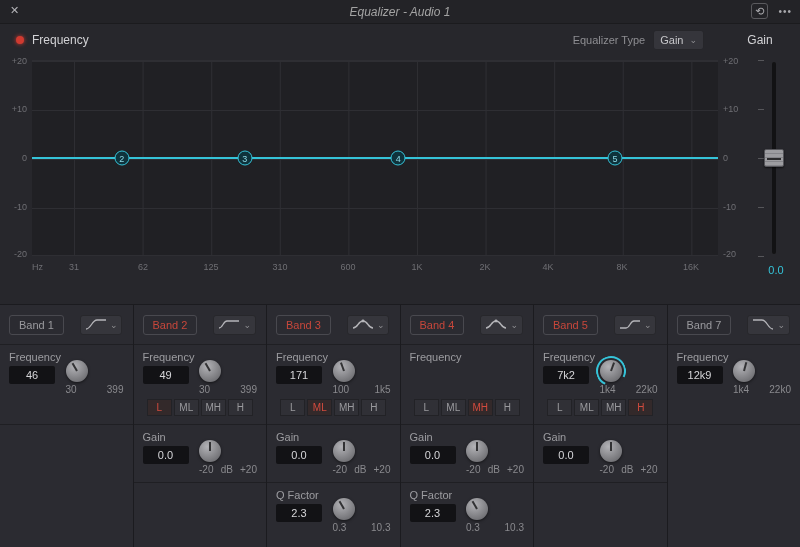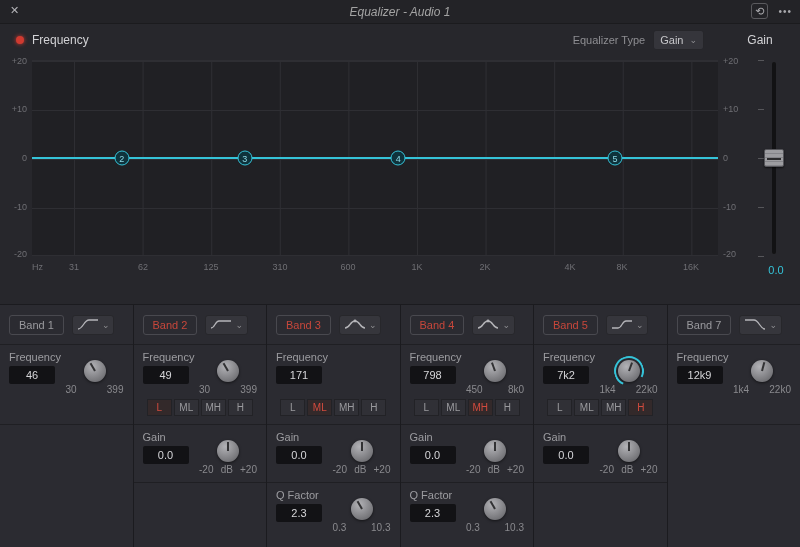--- a/index.html
+++ b/index.html
@@ -51,32 +51,32 @@
   .xlabels{position:relative;height:22px;margin-left:32px;width:686px;font-size:9px;color:#6f6f74;}
   .xlabels span{position:absolute;top:6px;transform:translateX(-50%);text-align:right;}
   .xlabels span:first-child{transform:none;}
 
   
   .bands{display:flex;margin-top:26px;border-top:1px solid #1b1b1f;height:247px;}
   .band{flex:1;background:#2b2b31;border-right:1px solid #1b1b1f;display:flex;flex-direction:column;}
   .band:last-child{border-right:none;}
   .row{padding:6px 9px;border-bottom:1px solid #1f1f23;}
   .row.blank{border-bottom:none;flex:1;}
-  .row.head{height:40px;display:flex;align-items:center;gap:8px;padding:0 9px;}
+  .row.head{height:40px;display:flex;align-items:center;gap:16px;padding:0 9px;}
   .pill{background:transparent;border:1px solid #49494f;border-radius:3px;color:#9a9a9e;font-size:11px;height:20px;padding:0 9px;white-space:nowrap;}
   .pill.active{color:#c7473b;}
   .shape{background:#36363c;border:1px solid #27272b;border-radius:3px;height:20px;padding:0 4px;display:flex;align-items:center;gap:3px;}
   .shape svg{display:block;}
   .row.freq{height:80px;display:flex;flex-direction:column;}
   .row.gain{height:58px;}
   .row.q{flex:1;}
   .sec-label{font-size:11px;color:#9c9ca0;margin-bottom:3px;}
   .sec-body{display:flex;justify-content:space-between;align-items:flex-start;}
   .valbox{width:46px;height:18px;background:#121215;border-radius:2px;color:#d6d6d9;font-size:11px;line-height:18px;text-align:center;}
-  .knobwrap{width:58px;display:flex;flex-direction:column;align-items:center;margin-top:-6px;}
+  .knobwrap{width:58px;display:flex;flex-direction:column;margin-top:-6px;}
   .knob{width:22px;height:22px;border-radius:50%;position:relative;
     background:radial-gradient(circle at 38% 30%,#b2b2b6,#77777b 70%,#5c5c60);
     box-shadow:0 1px 3px rgba(0,0,0,.55);}
   .knob::after{content:"";position:absolute;left:calc(50% - 1px);top:50%;width:2px;height:9px;background:#323234;
     transform-origin:1px 0;transform:rotate(var(--a,150deg));}
   .knob.arc::before{content:"";position:absolute;inset:-4px;border-radius:50%;border:2px solid transparent;
     border-top-color:#35c3d8;border-left-color:#35c3d8;border-right-color:#35c3d8;transform:rotate(-20deg);}
   .range{display:flex;justify-content:space-between;width:100%;font-size:10px;color:#8a8a8e;margin-top:2px;}
   .lmh{margin-top:auto;display:flex;gap:2px;justify-content:center;padding-bottom:2px;}
   .lmh button{width:25px;height:17px;background:#303036;border:1px solid #222226;color:#9a9a9e;font-size:10px;padding:0;}
@@ -140,21 +140,21 @@
   </div>
   <div class="xlabels">
     <span style="left:0">Hz</span>
     <span style="left:42px">31</span>
     <span style="left:111px">62</span>
     <span style="left:179px">125</span>
     <span style="left:248px">310</span>
     <span style="left:316px">600</span>
     <span style="left:385px">1K</span>
     <span style="left:453px">2K</span>
-    <span style="left:538px">4K</span>
+    <span style="left:516px">4K</span>
     <span style="left:590px">8K</span>
     <span style="left:659px">16K</span>
   </div>
 
   <div class="bands">
 
     <div class="band">
       <div class="row head">
         <button class="pill">Band 1</button>
         <button class="shape">
@@ -234,20 +234,27 @@
             <path d="M1,10 C6,10 6,3 11,3 C16,3 16,10 21,10" stroke="#b5b5b9" stroke-width="1.3" fill="none"></path>
             <circle cx="11" cy="3" r="1.4" fill="#b5b5b9"></circle>
             </svg>
           <span class="chev">⌄</span>
         </button>
       </div>
       <div class="row freq">
         <div class="sec-label">Frequency</div>
         <div class="sec-body">
           <div class="valbox">171</div>
+          <div class="knobwrap">
+            <div class="knob" style="--a:160deg"></div>
+            <div class="range">
+              <span>100</span>
+              <span>1k5</span>
+            </div>
+          </div>
         </div>
         <div class="lmh">
           <button>L</button>
           <button class="sel">ML</button>
           <button>MH</button>
           <button>H</button>
         </div>
       </div>
       <div class="row gain">
         <div class="sec-label">Gain</div>
@@ -284,30 +291,20 @@
         <button class="shape">
           <svg width="22" height="13" viewBox="0 0 22 13">
             <path d="M1,10 C6,10 6,3 11,3 C16,3 16,10 21,10" stroke="#b5b5b9" stroke-width="1.3" fill="none"></path>
             <circle cx="11" cy="3" r="1.4" fill="#b5b5b9"></circle>
             </svg>
           <span class="chev">⌄</span>
         </button>
       </div>
       <div class="row freq">
         <div class="sec-label">Frequency</div>
-        <div class="sec-body">
-          <div class="valbox">798</div>
-          <div class="knobwrap">
-            <div class="knob" style="--a:160deg"></div>
-            <div class="range">
-              <span>450</span>
-              <span>8k0</span>
-            </div>
-          </div>
-        </div>
         <div class="lmh">
           <button>L</button>
           <button>ML</button>
           <button class="sel">MH</button>
           <button>H</button>
         </div>
       </div>
       <div class="row gain">
         <div class="sec-label">Gain</div>
         <div class="sec-body">

